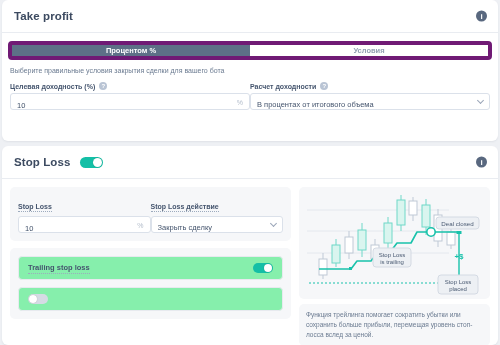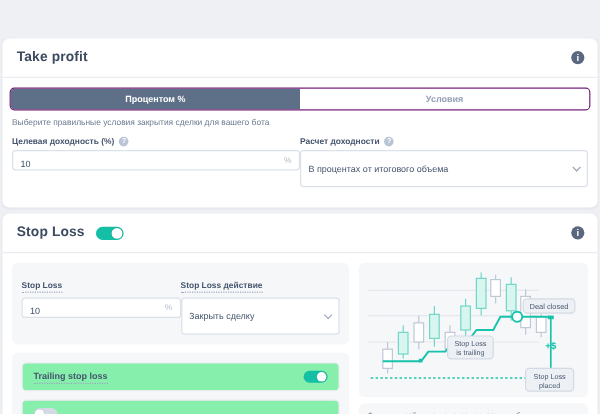--- a/index.html
+++ b/index.html
@@ -21,21 +21,20 @@
 
   
   .card {
     position: absolute;
     left: 2px;
     width: 496px;
     background: #ffffff;
     border-radius: 6px;
     box-shadow: 0 1px 2px rgba(40,50,70,.07);
     overflow: hidden;
-    margin-top: 32px;
   }
   #take-profit-card { top: 0px; height: 141px; }
   #stop-loss-card   { top: 146px; height: 199px; }
 
   .card-header {
     height: 33px;
     display: flex;
     align-items: center;
     padding: 0 12px;
     border-bottom: 1px solid #e9ecf1;
@@ -61,21 +60,21 @@
     font-weight: bold;
     line-height: 11px;
     text-align: center;
     cursor: pointer;
   }
 
   
   .tabs {
     display: flex;
     margin: 8px 6px 0 6px;
-    border: 1px solid #701a75;
+    border: 4px solid #701a75;
     border-radius: 4px;
     overflow: hidden;
     height: 19px;
   }
   .tab {
     flex: 1;
     display: flex;
     align-items: center;
     justify-content: center;
     font-size: 7.5px;
@@ -147,26 +146,26 @@
     position: absolute;
     right: 6px;
     top: 50%;
     transform: translateY(-50%);
     font-size: 7px;
     color: #b3bdcb;
   }
 
   .select-wrap {
     position: relative;
-    height: 31px;
+    height: 17px;
     border: 1px solid #dbe1ea;
     border-radius: 3px;
     background: #ffffff;
     display: flex;
-    align-items: center;
+    align-items: flex-end;
     padding: 0 16px 0 6px;
     cursor: pointer;
   }
   .select-value {
     font-size: 7.5px;
     color: #44546d;
     white-space: nowrap;
     overflow: hidden;
     text-overflow: ellipsis;
   }

